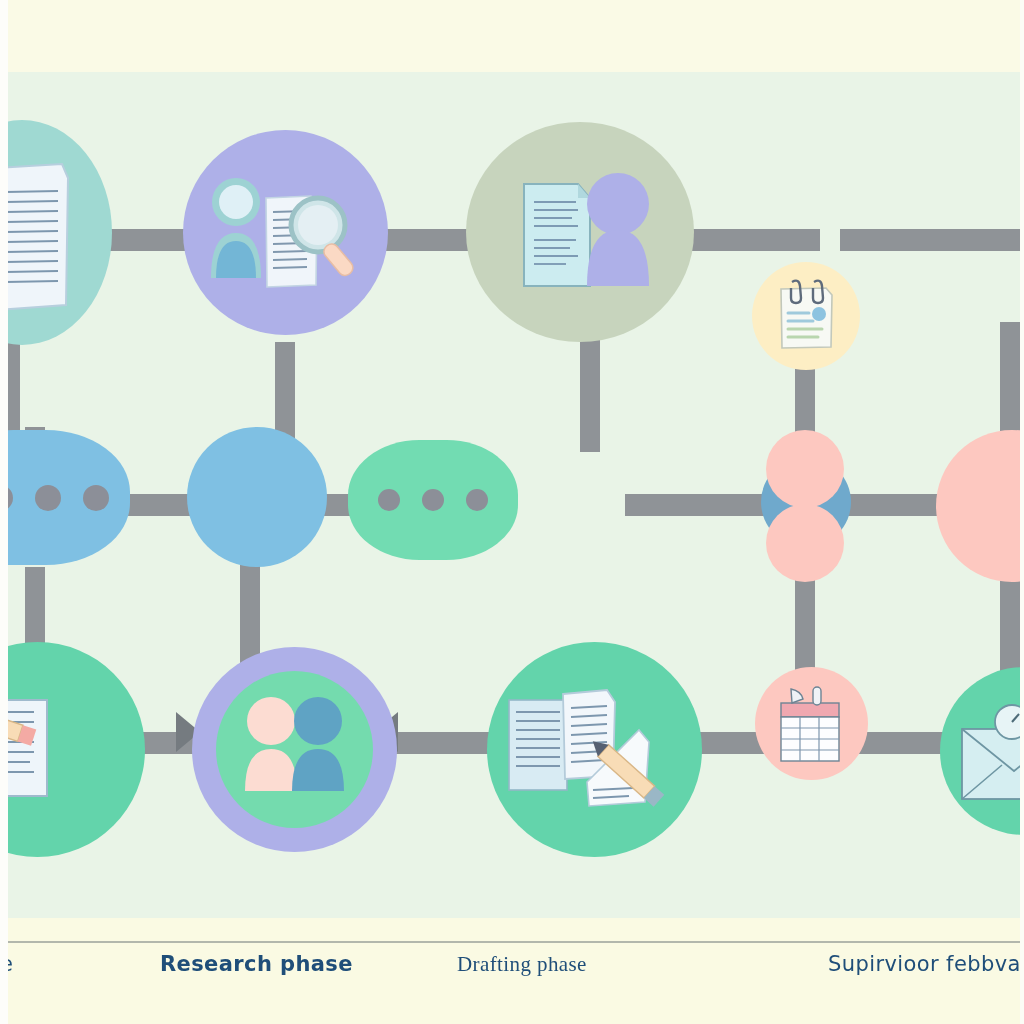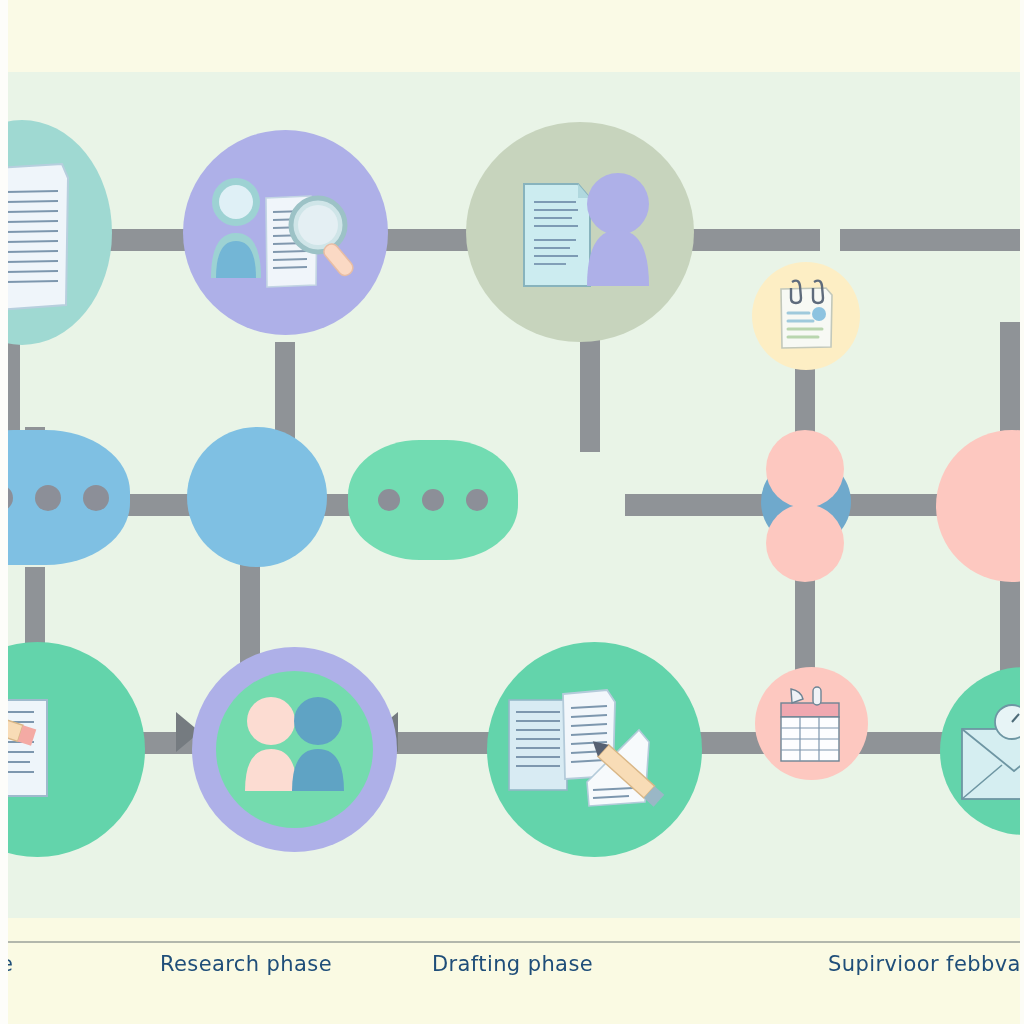--- a/index.html
+++ b/index.html
@@ -375,20 +375,20 @@
         </svg>
       </div>
     </div>
 
   </div>
 
   <div class="band-bottom"></div>
   <div class="legend-rule"></div>
 
   <div class="legend-label" style="left:0px;">e</div>
-  <div class="legend-label" style="left:160px;">Research phase</div>
-  <div class="legend-label" style="left:432px;">Drafting phase</div>
+  <div class="legend-label" style="left:160px;font-weight:bold;">Research phase</div>
+  <div class="legend-label" style="left:457px;font-family:Liberation Serif, serif;">Drafting phase</div>
   <div class="legend-label" style="left:828px;">Supirvioor febbvace</div>
 
   <div class="band-left"></div>
   <div class="band-right"></div>
 
 </div>
 
 </body></html>

